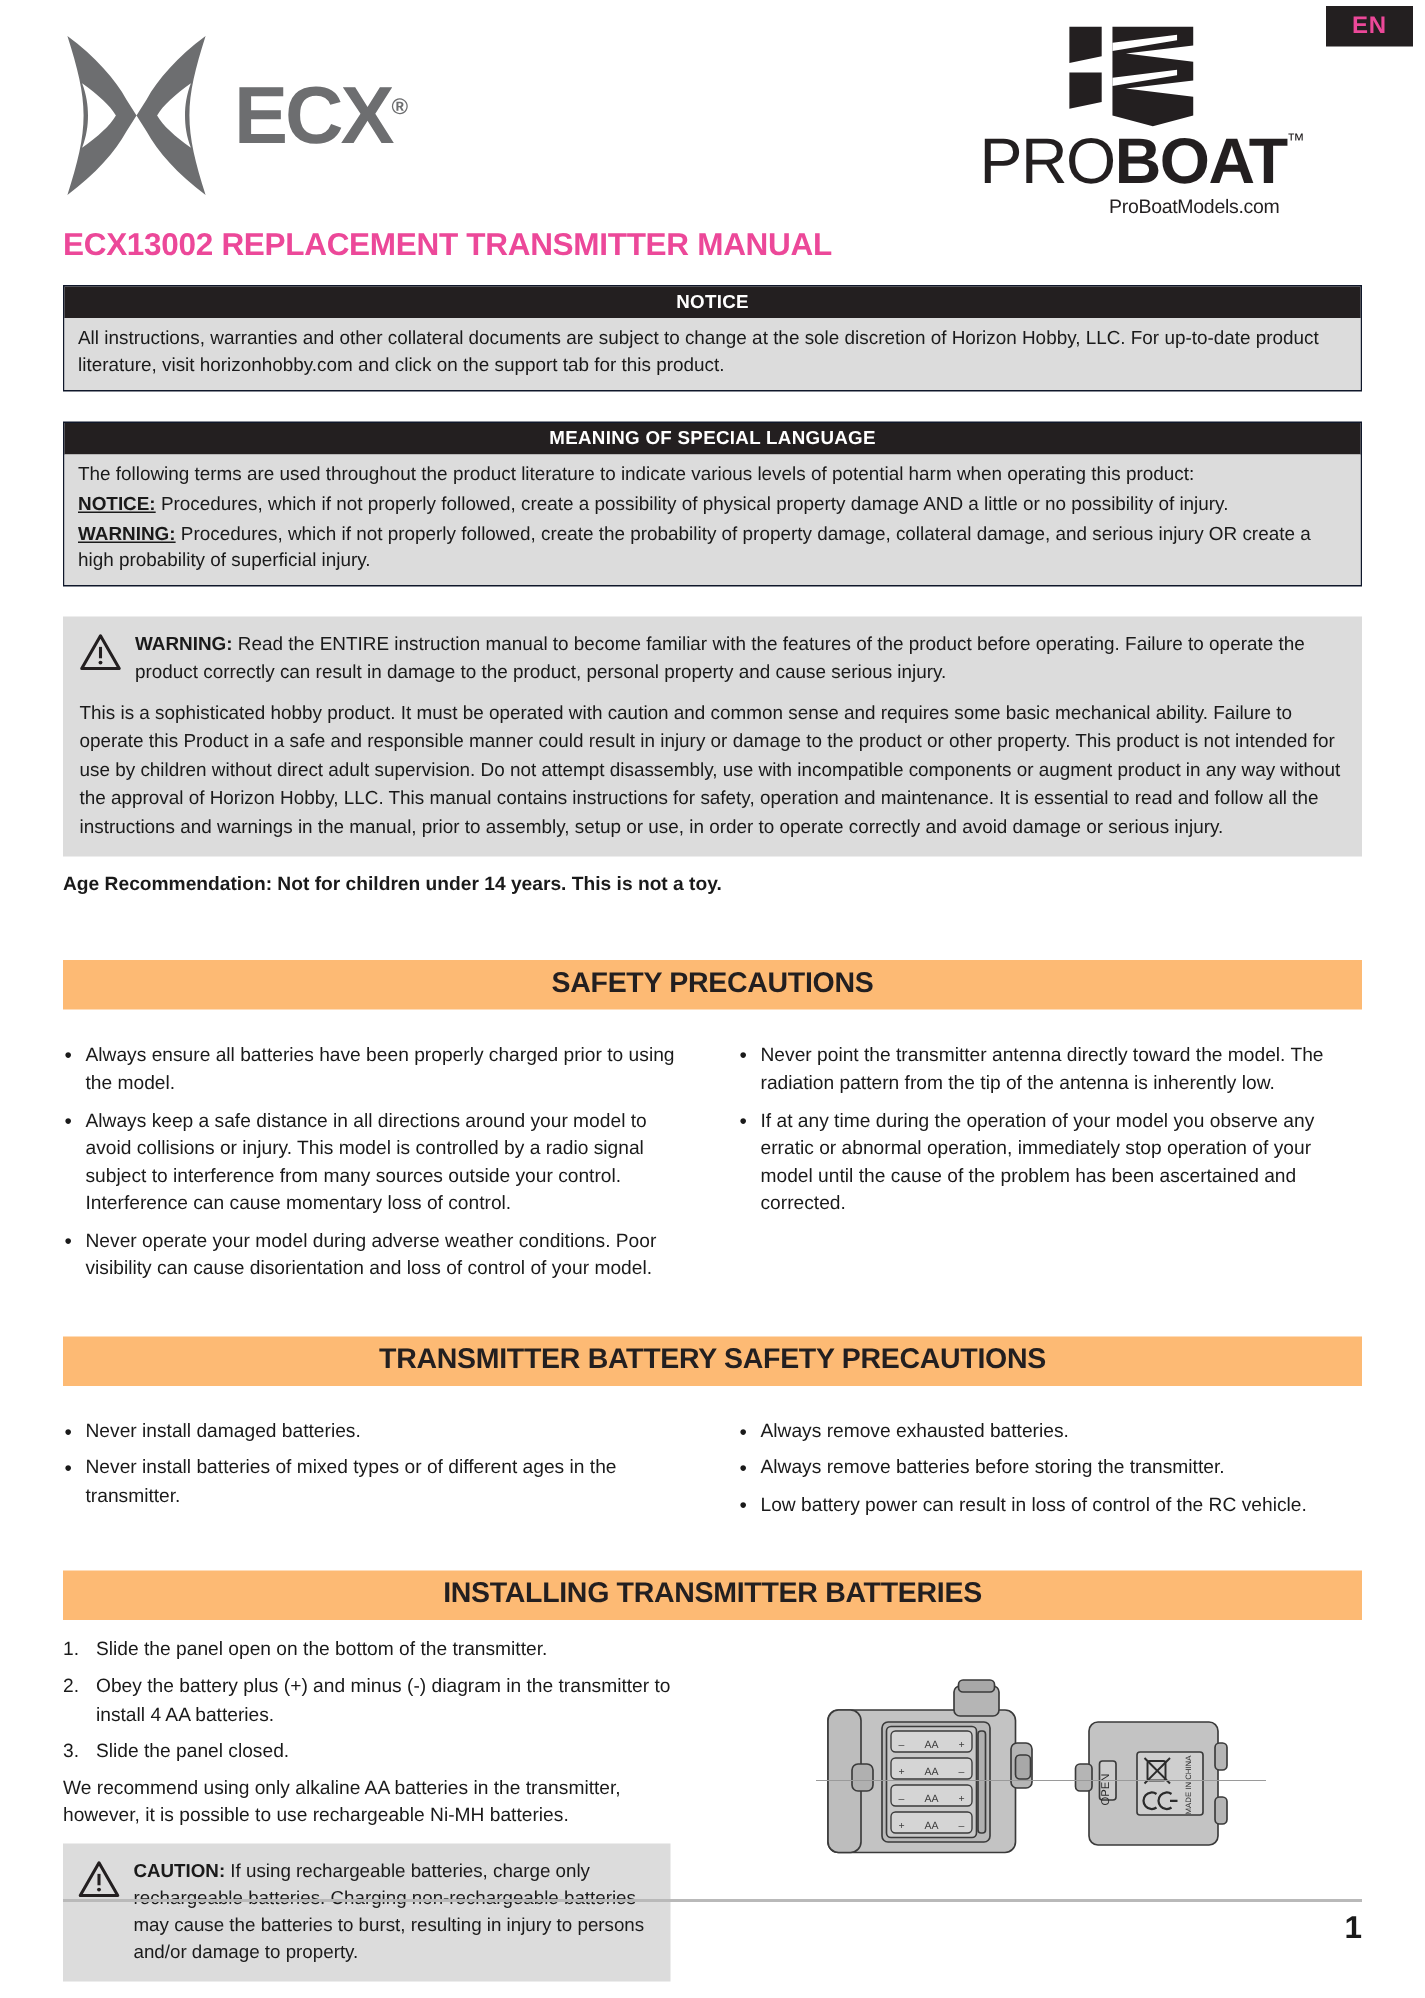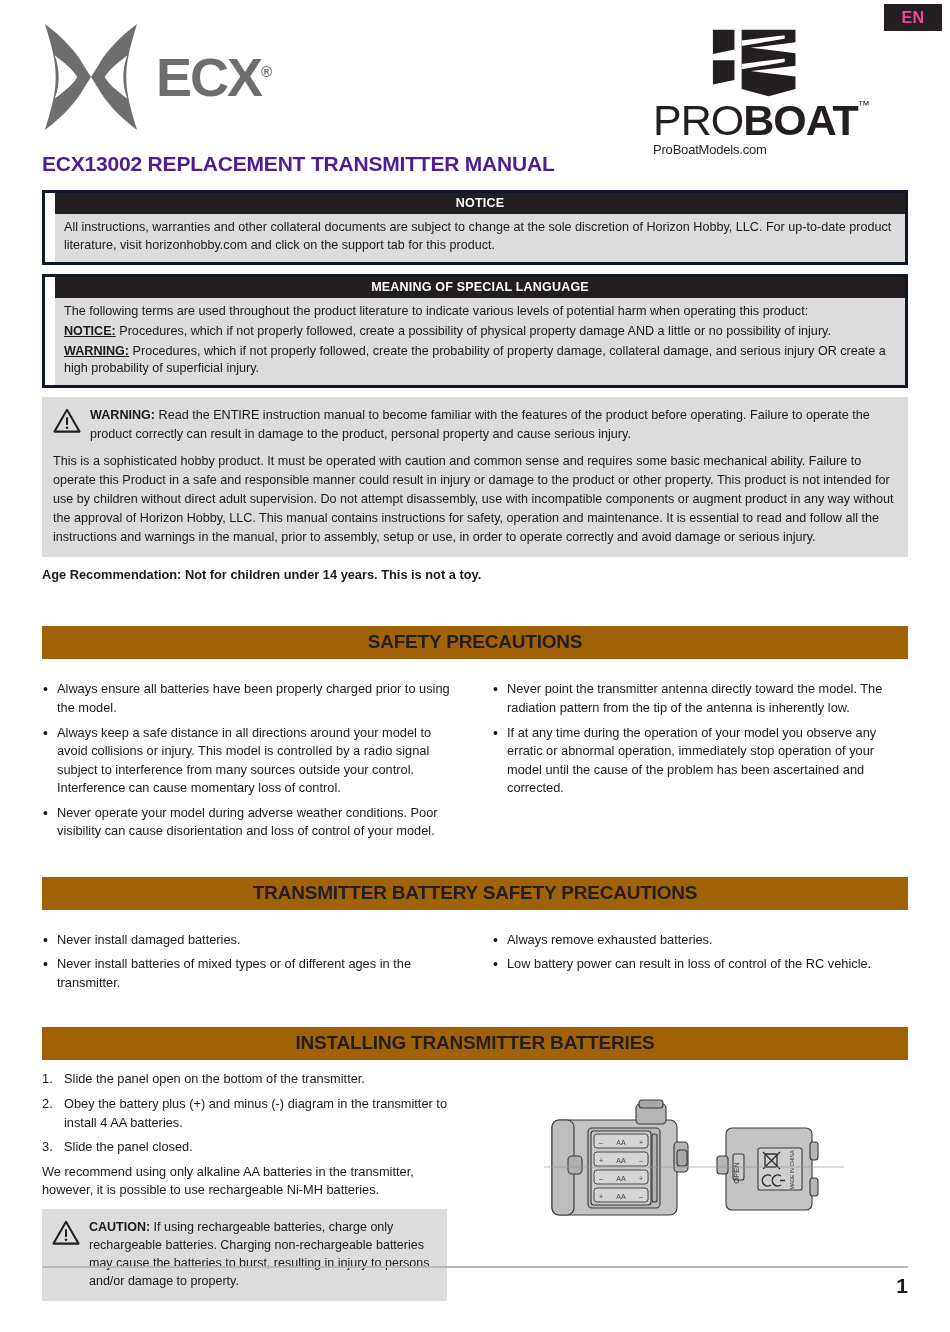--- a/index.html
+++ b/index.html
@@ -28,39 +28,39 @@
   .ecx-mark { width: 98px; height: 110px; }
   .ecx-word {
     font-size: 54px; font-weight: bold; color: #6d6e70;
     letter-spacing: -2px; margin-left: 4px;
     font-family: "Liberation Sans", sans-serif;
     line-height: 1;
     position: relative;
   }
   .ecx-word sup { font-size: 15px; vertical-align: super; letter-spacing: 0; }
 
-  .pb-logo { position: absolute; right: 55px; top: 28px; width: 200px; text-align: left; }
+  .pb-logo { position: absolute; right: 55px; top: 16px; width: 200px; text-align: right; }
   .pb-mark { height: 70px; display: block; margin: 0 auto; }
   .pb-word {
     font-size: 43px; color: #231f20; letter-spacing: -1px;
     line-height: .95; margin-top: 2px; white-space: nowrap;
   }
   .pb-word .pro { font-weight: normal; }
   .pb-word .boat { font-weight: bold; }
   .pb-word sup { font-size: 12px; vertical-align: top; }
   .pb-url { font-size: 13px; color: #231f20; margin-top: 1px; letter-spacing: -.2px; }
 
   
   .doc-title {
-    font-size: 21px; font-weight: bold; color: #4c1d95;
+    font-size: 21px; font-weight: bold; color: #ec4899;
     letter-spacing: -.2px; margin: 2px 0 14px 0;
   }
 
   
-  .notice-box { border: 3px solid #0f172a; margin-bottom: 9px; padding-left: 10px; }
+  .notice-box { border: 1px solid #0f172a; margin-bottom: 20px; }
   .notice-bar {
     background: #231f20; color: #ffffff; text-align: center;
     font-size: 12.5px; font-weight: bold; padding: 3px 0 4px 0;
     letter-spacing: .2px;
   }
   .notice-body { background: #dcdcdc; padding: 5px 9px 7px 9px; }
   .notice-body p { margin: 0 0 2px 0; font-size: 12.6px; line-height: 1.42; }
   .notice-body p:last-child { margin-bottom: 0; }
   .term { font-weight: bold; text-decoration: underline; }
 
@@ -69,21 +69,21 @@
   .warn-row { display: flex; align-items: flex-start; gap: 9px; }
   .tri { flex: 0 0 auto; width: 28px; height: 25px; margin-top: 2px; }
   .warn-row p { margin: 0; font-size: 12.6px; line-height: 1.45; }
   .warn-para { margin: 9px 0 0 0; font-size: 12.6px; line-height: 1.52; }
   .b { font-weight: bold; }
 
   .age-line { font-size: 12.8px; font-weight: bold; margin: 8px 0 0 0; }
 
   
   .sec-head {
-    background: #a16207; color: #231f20; text-align: center;
+    background: #fdba74; color: #231f20; text-align: center;
     font-size: 19px; font-weight: bold; padding: 5px 0 6px 0;
     letter-spacing: -.2px;
   }
   .sec-gap-1 { margin-top: 44px; }
   .sec-gap-2 { margin-top: 30px; }
   .sec-gap-3 { margin-top: 29px; }
 
   
   .cols { display: flex; gap: 34px; margin-top: 21px; }
   .col { flex: 1 1 0; }
@@ -204,20 +204,21 @@
   <div class="cols">
     <div class="col">
       <ul class="bul">
         <li>Never install damaged batteries.</li>
         <li>Never install batteries of mixed types or of different ages in the transmitter.</li>
       </ul>
     </div>
     <div class="col">
       <ul class="bul">
         <li>Always remove exhausted batteries.</li>
+        <li>Always remove batteries before storing the transmitter.</li>
         <li>Low battery power can result in loss of control of the RC vehicle.</li>
       </ul>
     </div>
   </div>
 
   <div class="sec-head sec-gap-3">INSTALLING TRANSMITTER BATTERIES</div>
   <div class="install-wrap">
     <div class="install-left">
       <ol class="steps">
         <li>Slide the panel open on the bottom of the transmitter.</li>

